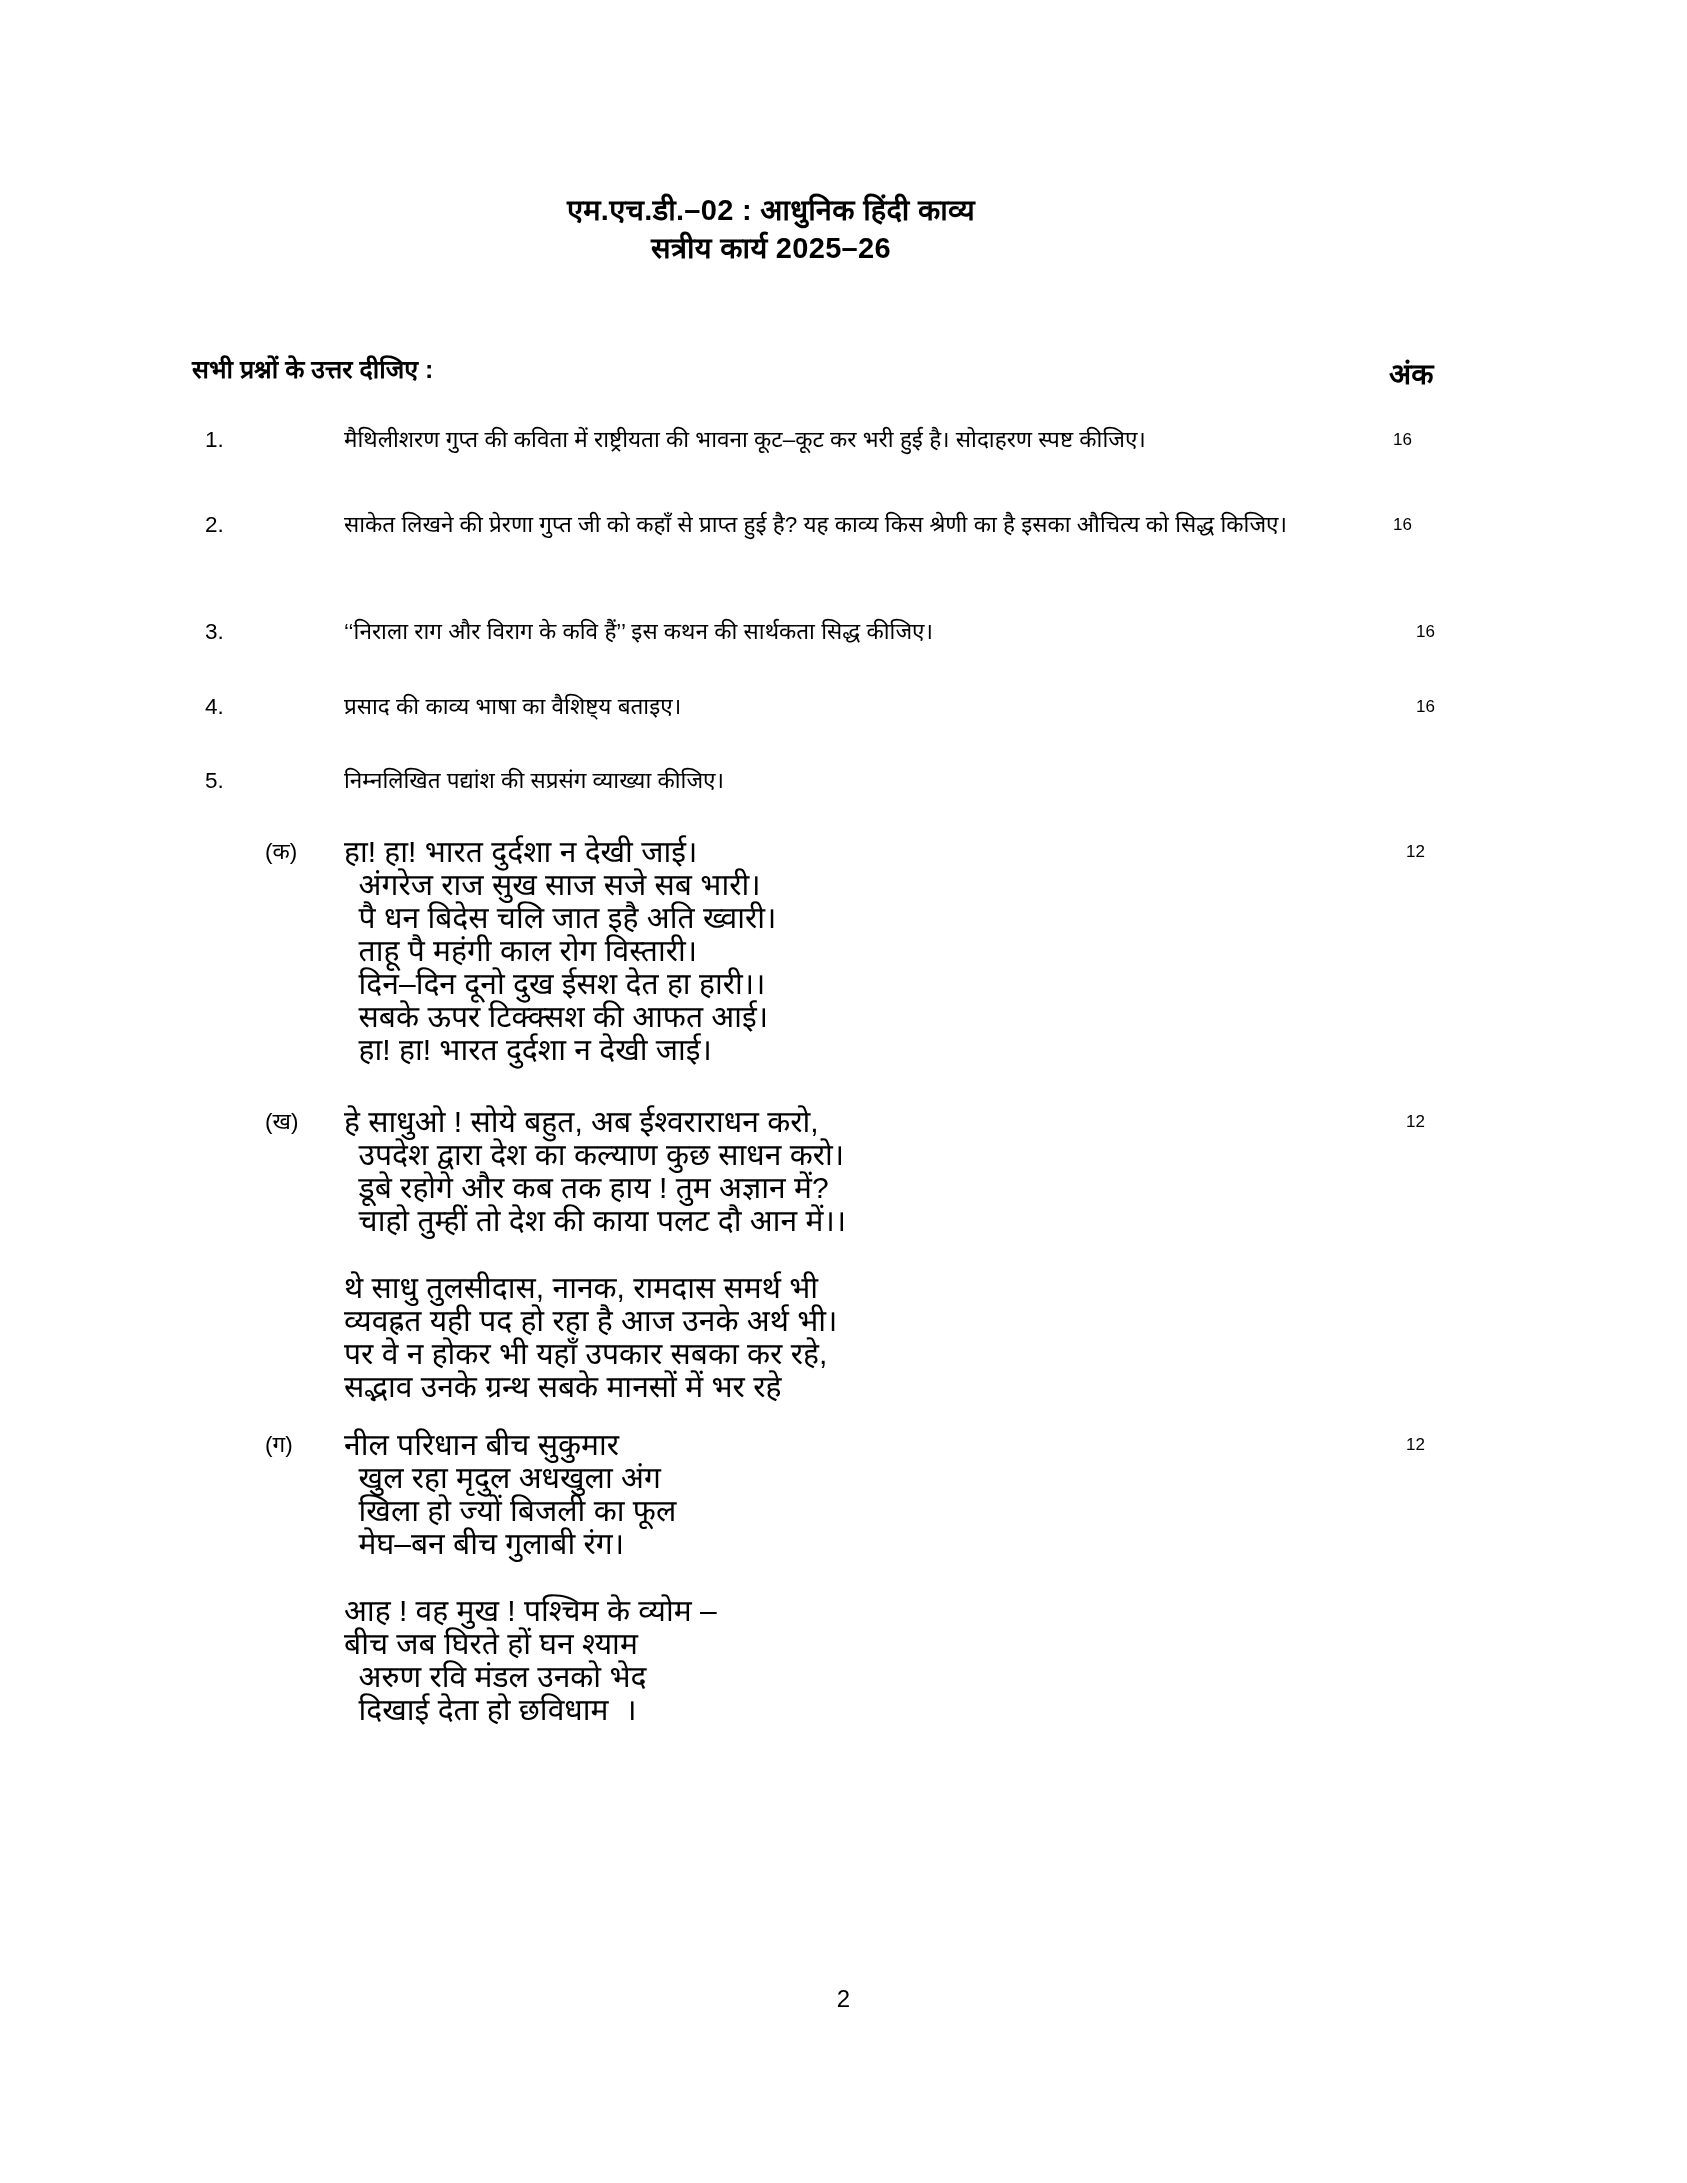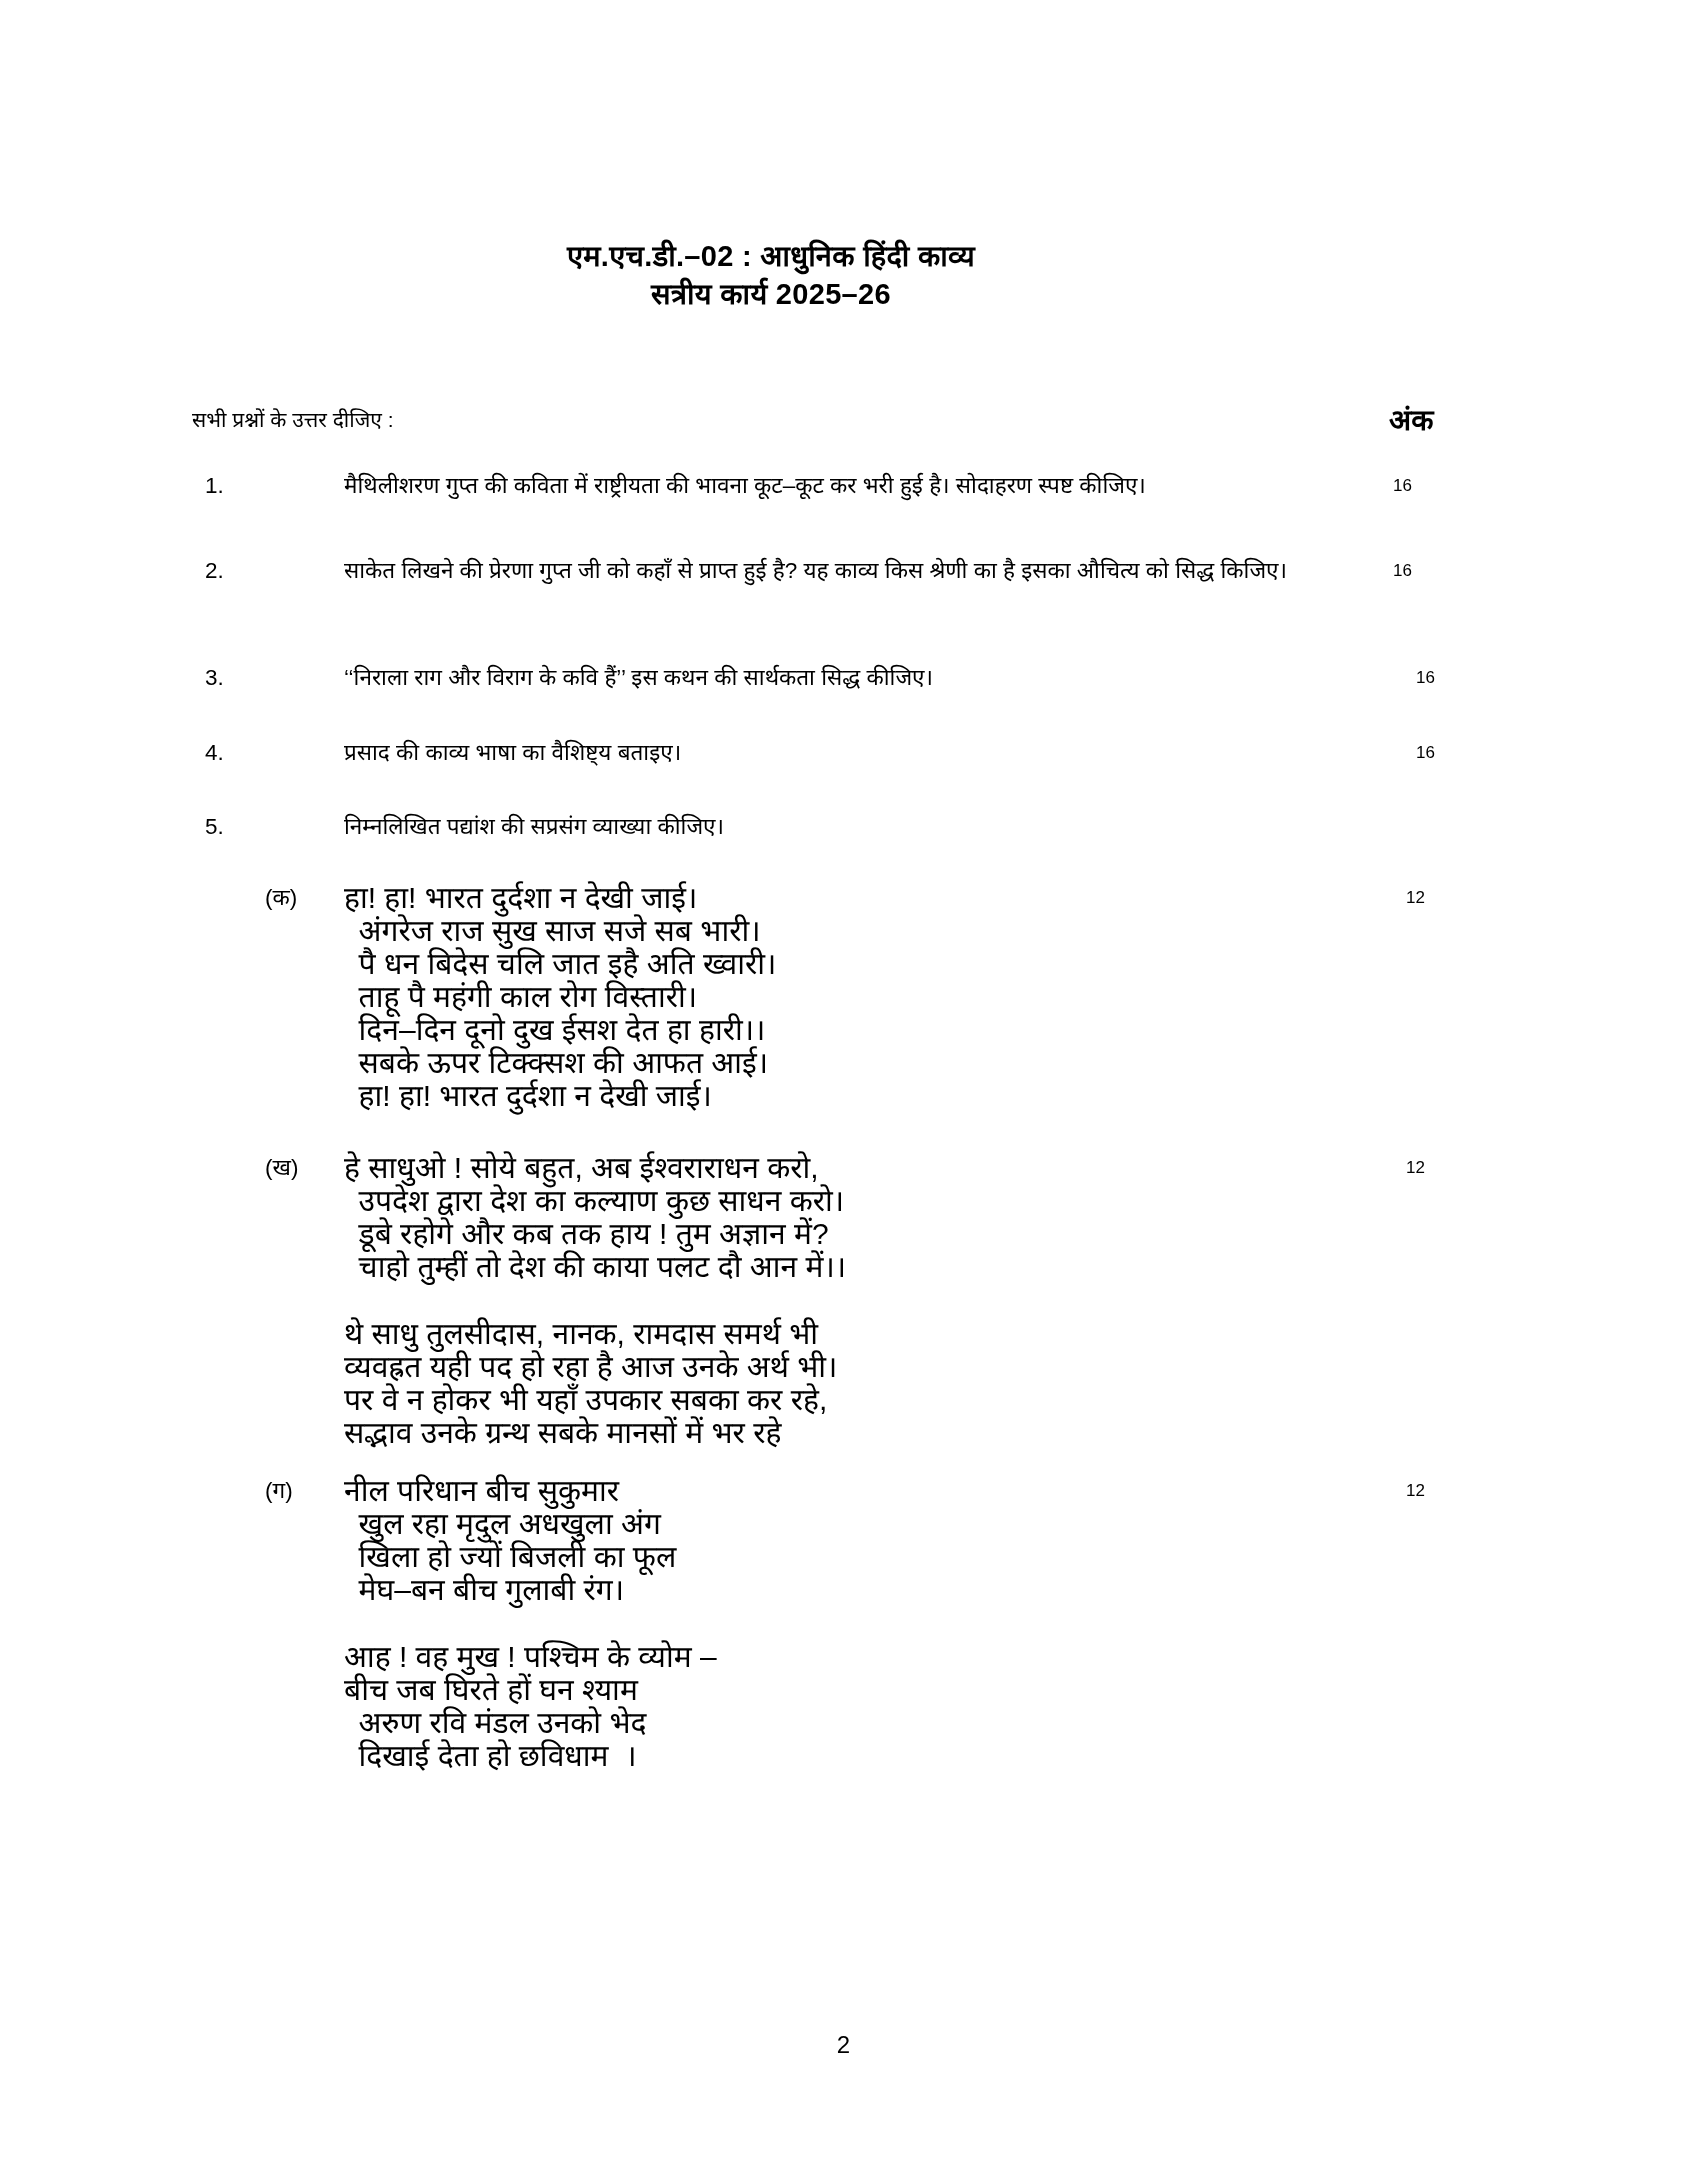--- a/index.html
+++ b/index.html
@@ -15,21 +15,20 @@
     color: #000000;
     overflow: hidden;
   }
 
   .page {
     position: absolute;
     left: 0; top: 0;
     width: 1687px;
     height: 1541px;
     background: #ffffff;
-    margin-top: 46px;
   }
 
   
   .doc-title {
     position: absolute;
     left: 0;
     top: 191px;
     width: 1542px;
     text-align: center;
     font-size: 29px;
@@ -45,23 +44,23 @@
     top: 283px;
     text-align: right;
     font-size: 21px;
     line-height: 30px;
   }
   .code-line { display: block; white-space: nowrap; }
 
   .instruction {
     position: absolute;
     left: 192px;
-    top: 359px;
-    font-size: 21px;
-    font-weight: normal;
+    top: 351px;
+    font-size: 25px;
+    font-weight: bold;
   }
   .marks-header {
     position: absolute;
     left: 1389px;
     top: 353px;
     font-size: 29px;
     font-weight: bold;
   }
 
   

